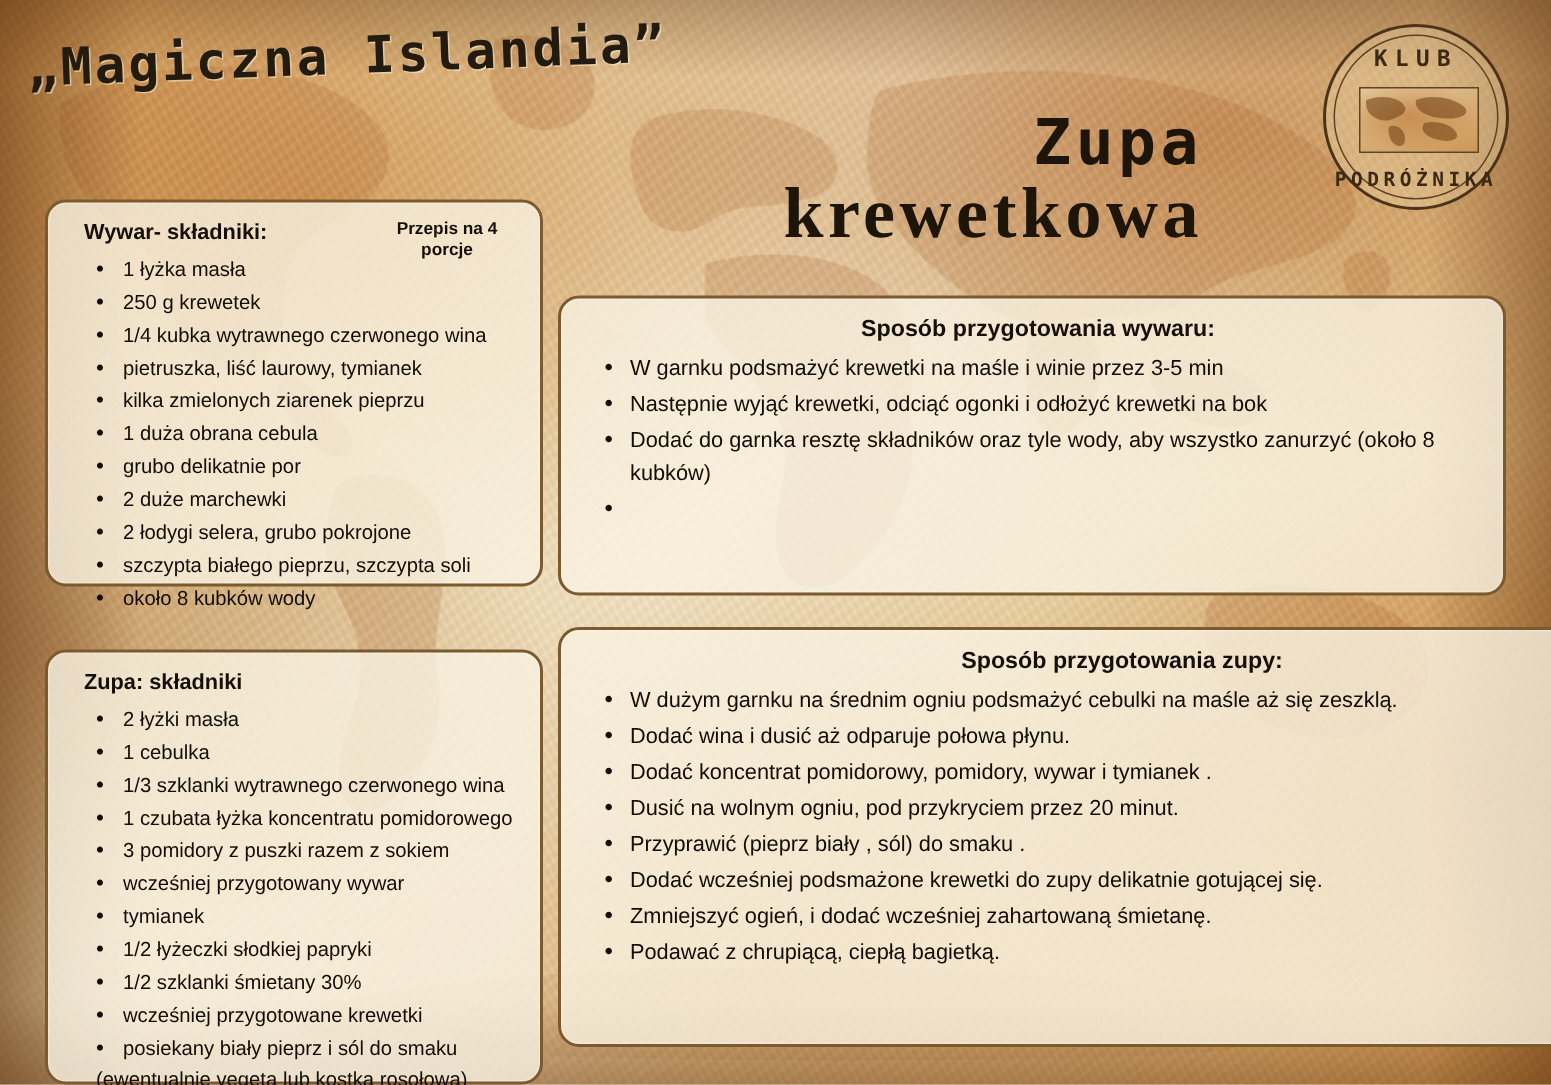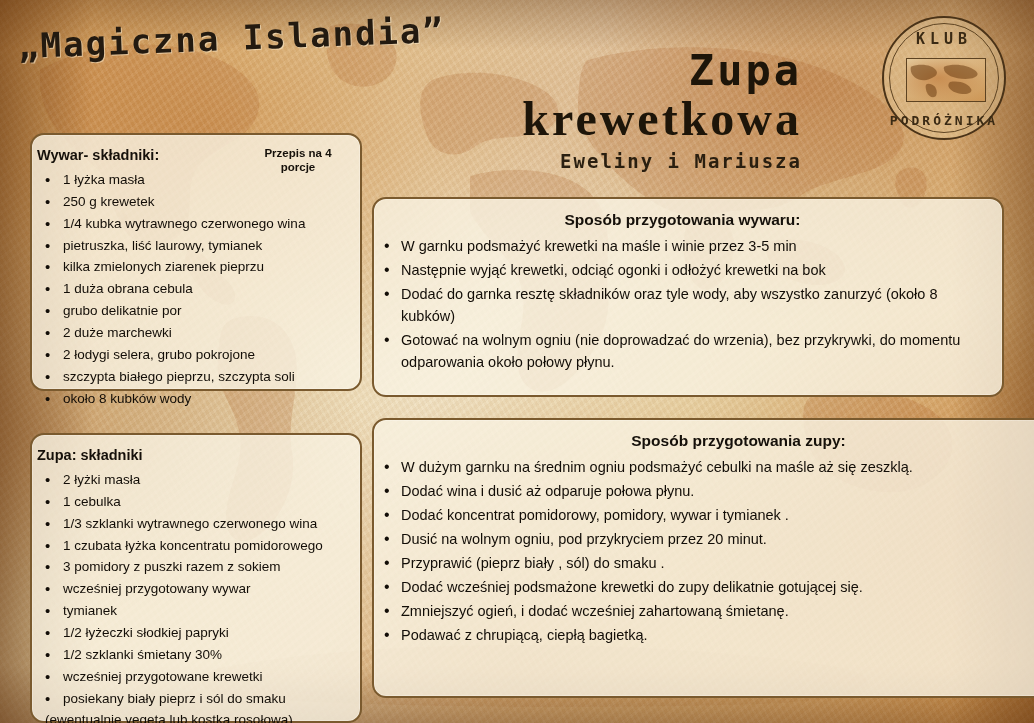--- a/index.html
+++ b/index.html
@@ -83,20 +83,21 @@
     text-align: right;
   }
   #dish-title .l1 {
     font-family: "DejaVu Sans Mono", monospace;
     font-weight: bold;
     font-size: 42px;
     letter-spacing: 3px;
     color: #1d1509;
     display: block;
     line-height: 1.02;
+    margin-top: 24px;
   }
   #dish-title .l2 {
     font-family: Liberation Serif, serif;
     font-weight: bold;
     font-size: 48px;
     letter-spacing: 3px;
     color: #1d1509;
     display: block;
     line-height: 1.1;
   }
@@ -147,21 +148,21 @@
   #stamp .word-top { top: 12px; font-size: 15px; }
   #stamp .word-bottom { bottom: 10px; font-size: 13px; letter-spacing: 3px; }
 
   
   .panel {
     position: absolute;
     border: 2px solid #7a5a2e;
     border-radius: 14px;
     background: rgba(249,243,226,0.80);
     box-shadow: 0 0 0 1px rgba(255,255,255,0.25) inset;
-    padding: 12px 16px 14px 5px;
+    padding: 12px 16px 14px 24px;
   }
   .panel h3 {
     margin: 0 0 6px 0;
     font-size: 14.5px;
     font-weight: bold;
     color: #15100a;
   }
   .panel h3.big {
     font-size: 15.5px;
     text-align: center;
@@ -256,21 +257,20 @@
   </div>
 
   <div id="grain"></div>
   <div id="edges"></div>
 
   <div id="main-title" class="stencil">„Magiczna Islandia”</div>
 
   <div id="dish-title">
     <span class="l1">Zupa</span>
     <span class="l2">krewetkowa</span>
-    <span class="l3">Eweliny i Mariusza</span>
   </div>
 
   <div id="stamp">
     <div class="inner-ring"></div>
     <div class="word-top">KLUB</div>
     <div class="box">
       <svg viewBox="0 0 80 44" preserveAspectRatio="none" aria-hidden="true">
         <g fill="#6d3f14">
           <path d="M4,8 C14,4 26,6 30,12 C33,17 26,20 20,22 C12,24 2,18 4,8 Z"></path>
           <path d="M22,26 C28,26 32,32 30,38 C28,42 22,40 20,34 C19,30 18,26 22,26 Z"></path>
@@ -317,21 +317,21 @@
       <li class="nobullet">(ewentualnie vegeta lub kostka rosołowa)</li>
     </ul>
   </div>
 
   <div class="panel" id="panel-stock-m">
     <h3 class="big">Sposób przygotowania wywaru:</h3>
     <ol class="steps">
       <li><span class="bullet">•</span><span>W garnku podsmażyć krewetki na maśle i winie przez 3-5 min</span></li>
       <li><span class="bullet">•</span><span>Następnie wyjąć krewetki, odciąć ogonki i odłożyć krewetki na bok</span></li>
       <li><span class="bullet">•</span><span>Dodać do garnka resztę składników oraz tyle wody, aby wszystko zanurzyć (około 8 kubków)</span></li>
-      <li><span class="bullet">•</span><span>Gotować na wolnym ogniu (nie doprowadzać do wrzenia), bez przykrywki, do momentu odparowania około połowy płynu.</span></li>
+      <li><span class="bullet">•</span></li>
     </ol>
   </div>
 
   <div class="panel" id="panel-soup-m">
     <h3 class="big">Sposób przygotowania zupy:</h3>
     <ol class="steps">
       <li><span class="bullet">•</span><span>W dużym garnku na średnim ogniu podsmażyć cebulki na maśle aż się zeszklą.</span></li>
       <li><span class="bullet">•</span><span>Dodać wina i dusić aż odparuje połowa płynu.</span></li>
       <li><span class="bullet">•</span><span>Dodać koncentrat pomidorowy, pomidory, wywar i tymianek .</span></li>
       <li><span class="bullet">•</span><span>Dusić na wolnym ogniu, pod przykryciem przez 20 minut.</span></li>

